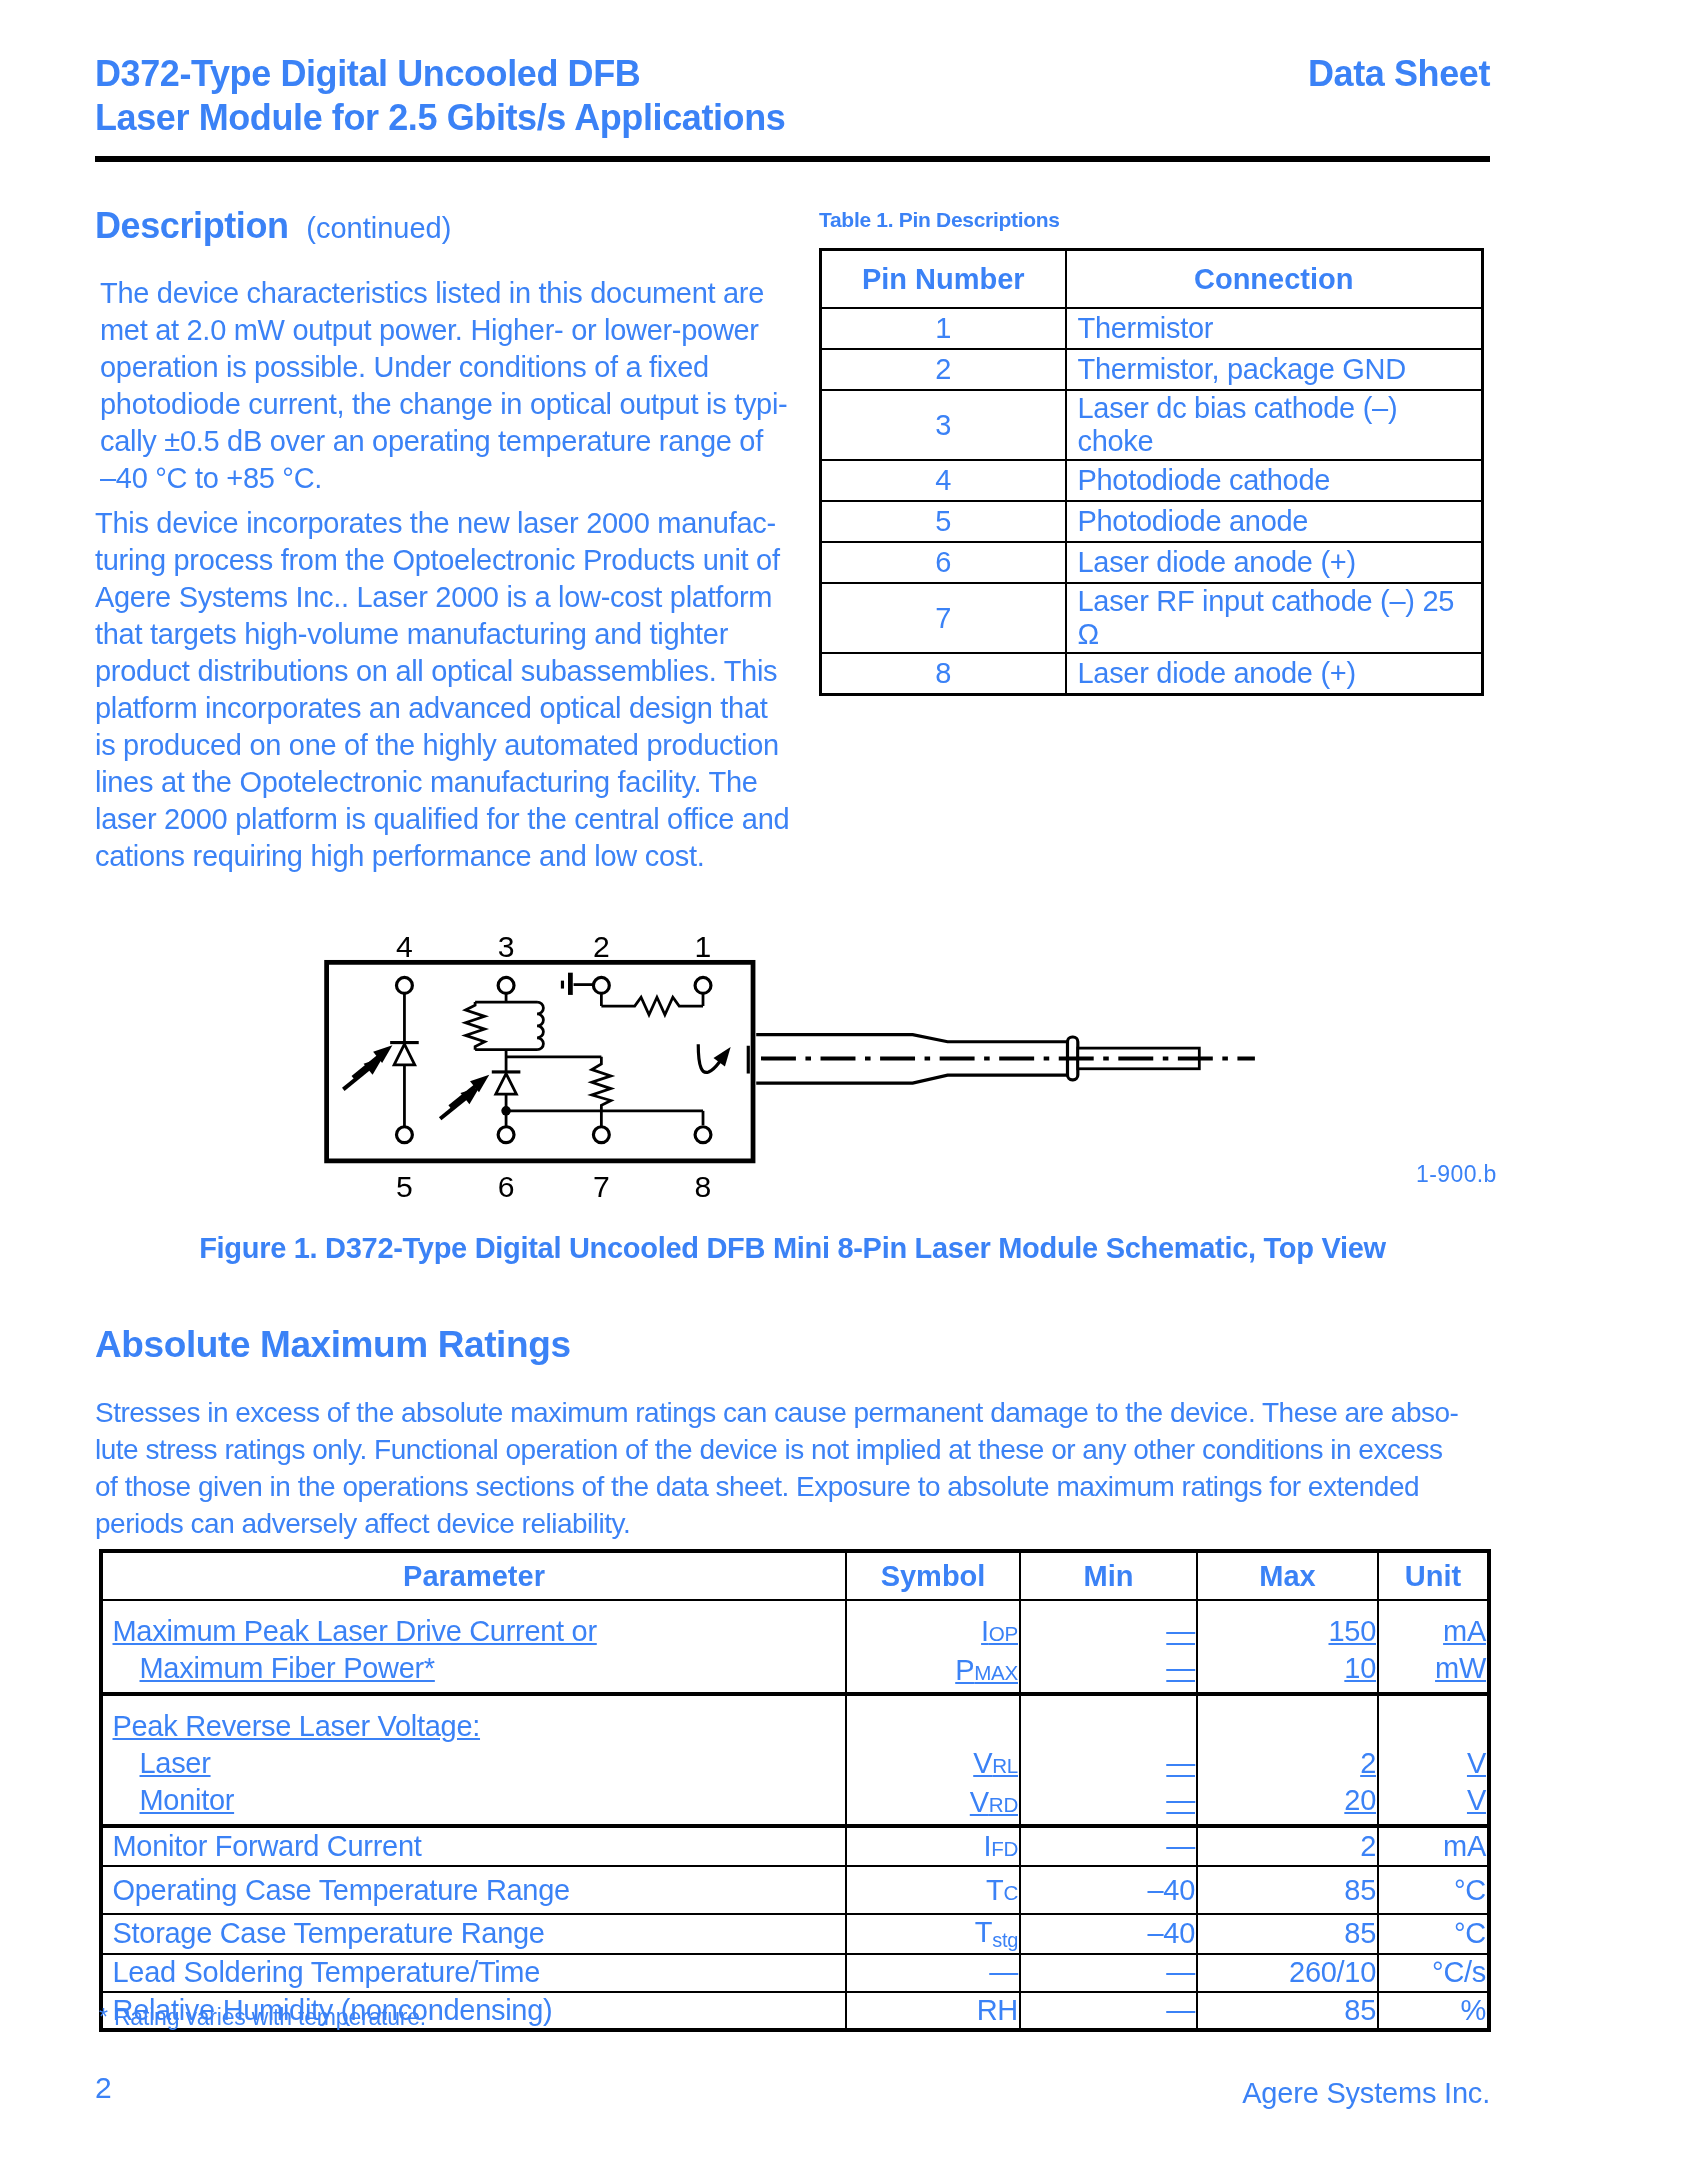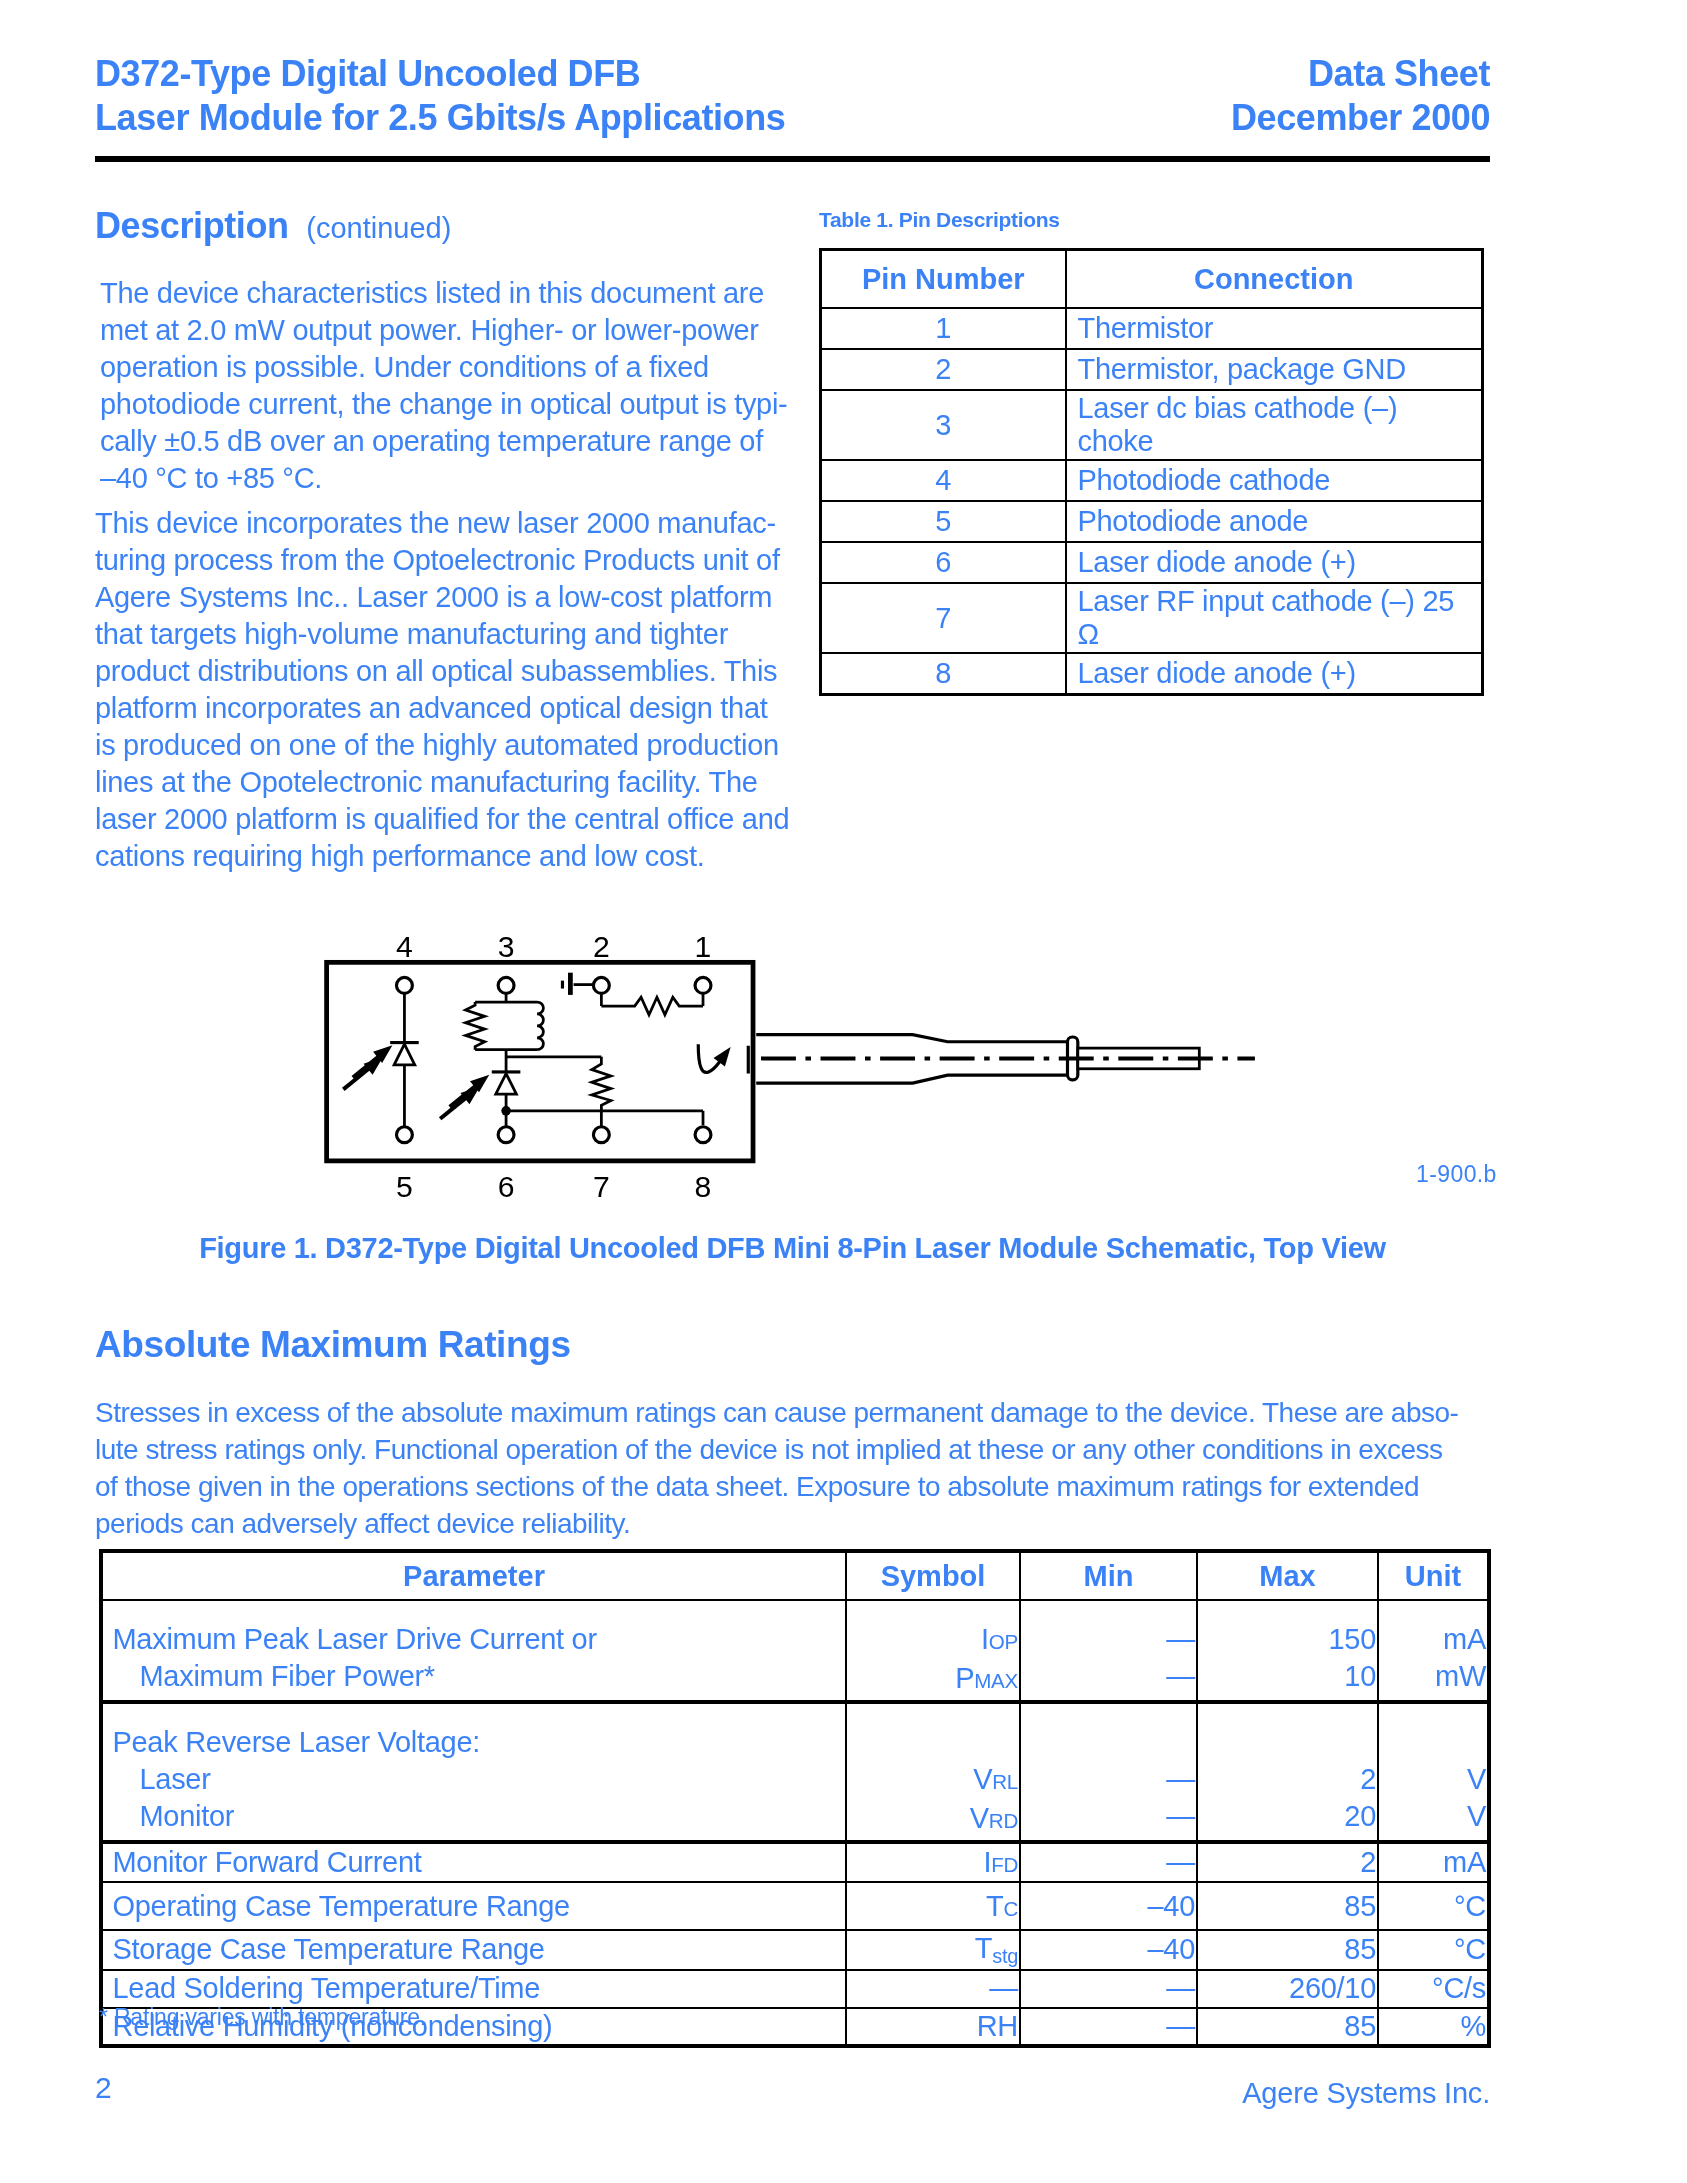--- a/index.html
+++ b/index.html
@@ -37,21 +37,21 @@
   
   .amr-heading { left:95px; top:1324px; font-size:37px; font-weight:bold; letter-spacing:-0.4px; }
   .amr-para { left:95px; top:1394px; }
   .amr-para div { font-size:28px; line-height:37px; white-space:nowrap; letter-spacing:-0.5px; }
 
   table.amr { left:99px; top:1549px; width:1392px; border-collapse:collapse; table-layout:fixed; border:4px solid #000; }
   table.amr th { border:2.4px solid #000; height:44px; font-size:29px; font-weight:bold; text-align:center; }
   table.amr td { border:2.4px solid #000; font-size:29px; vertical-align:middle; letter-spacing:-0.3px; }
   table.amr td.param { padding-left:9.5px; }
   table.amr td.c { text-align:right; }
-  table.amr td.multi { vertical-align:top; padding-top:20px; }
+  table.amr td.multi { vertical-align:top; padding-top:12px;text-decoration:underline; }
   table.amr .pline { line-height:37px; white-space:nowrap; }
   table.amr .indent { padding-left:27px; }
   table.amr .spacer { height:37px; }
   table.amr tr.thick td { border-bottom-width:4px; }
   .sym-main { font-size:29px; }
   .sym-sub { font-size:20.6px; }
   .sym-sub.low { font-size:20px; vertical-align:-4.8px; }
 
   .footnote { left:99px; top:2004px; font-size:23px; letter-spacing:-0.2px; }
   .ftr-page { left:95px; top:2071px; font-size:30px; }
@@ -61,21 +61,20 @@
 <body>
 
 <div class="page">
 
   <div class="abs hdr-left">
     <div>D372-Type Digital Uncooled DFB</div>
     <div>Laser Module for 2.5 Gbits/s Applications</div>
   </div>
   <div class="abs hdr-right">
     <div>Data Sheet</div>
-    <div>December 2000</div>
   </div>
   <div class="abs hdr-rule"></div>
 
   <div class="abs desc-heading">
     <span>Description</span>
     <span class="cont">&nbsp;</span><span class="cont">(continued)</span>
   </div>
   <div class="abs body-lines para1">
       <div>The device characteristics listed in this document are</div>
       <div>met at 2.0 mW output power. Higher- or lower-power</div>

